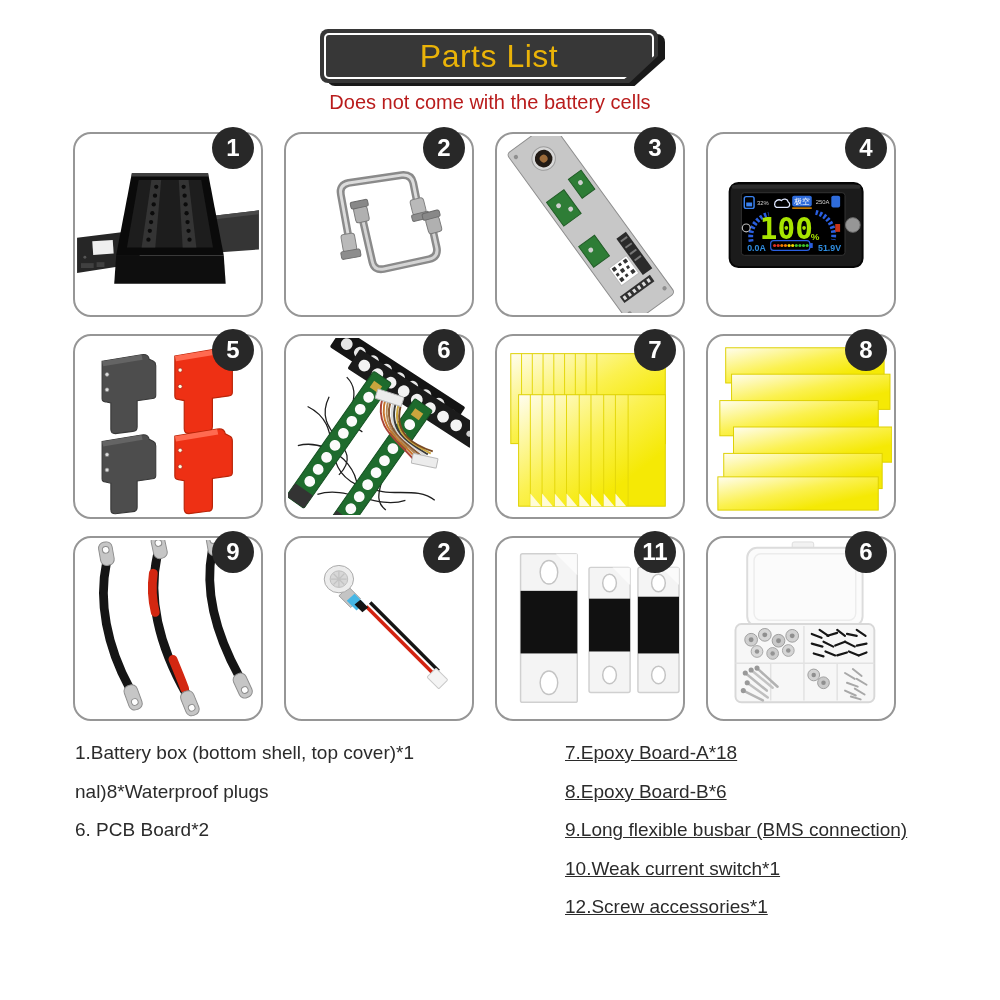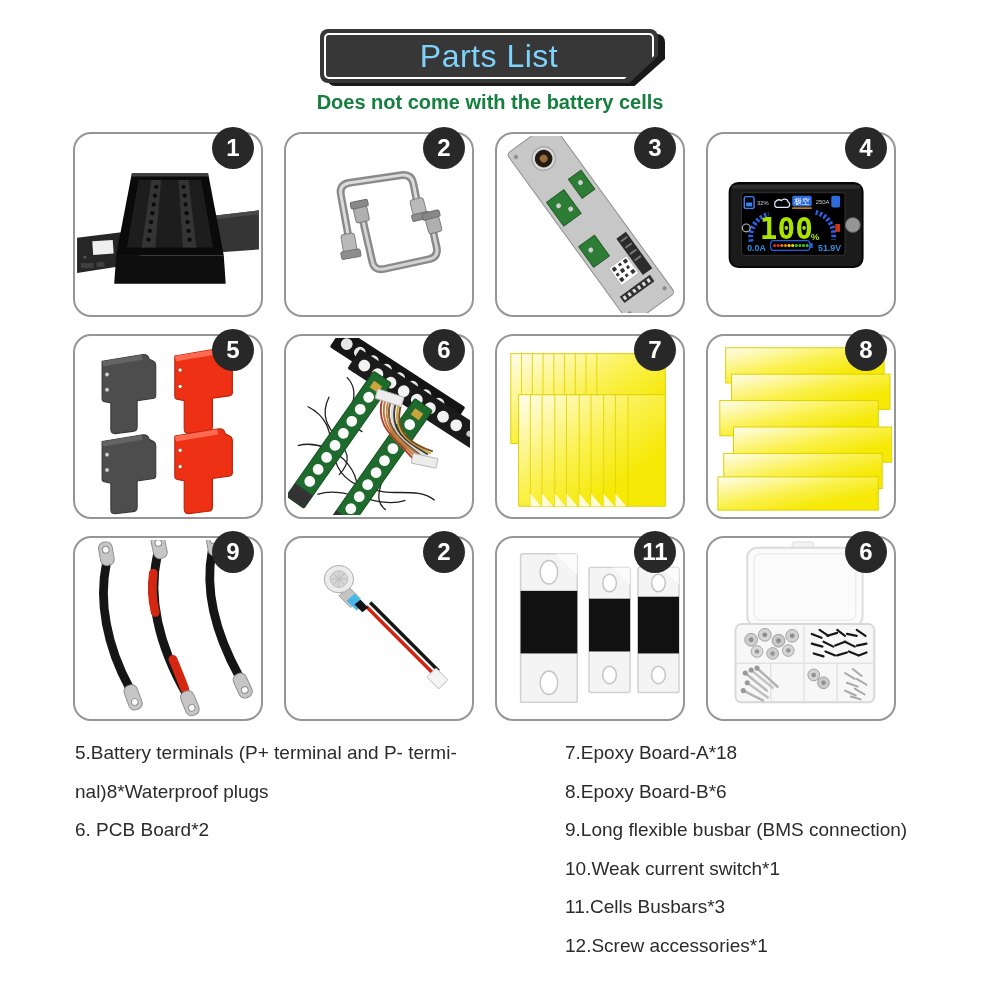--- a/index.html
+++ b/index.html
@@ -5,37 +5,37 @@
   html,body{margin:0;padding:0;background:#fff;}
   body{width:1000px;height:1000px;position:relative;font-family:"Liberation Sans",sans-serif;overflow:hidden;}
 
   
   .banner-shadow{position:absolute;left:327px;top:34px;width:338px;height:52px;background:#191919;
     clip-path:polygon(0 0,100% 0,100% 48%,91% 100%,0 100%);border-radius:8px;}
   .banner{position:absolute;left:320px;top:29px;width:338px;height:54px;background:#373737;border-radius:8px;
     clip-path:polygon(0 0,100% 0,100% 50%,91.5% 100%,0 100%);display:flex;align-items:center;justify-content:center;}
   .banner::after{content:"";position:absolute;inset:4px;border:2px solid #fff;border-radius:5px;
     clip-path:polygon(0 0,100% 0,100% 50%,91% 100%,0 100%);}
-  .banner-title{color:#7dd3fc;font-size:32px;letter-spacing:.5px;}
-
-  .subtitle{position:absolute;left:0;top:91px;width:980px;text-align:center;font-size:20px;font-weight:bold;color:#15803d;}
+  .banner-title{color:#eab308;font-size:32px;letter-spacing:.5px;}
+
+  .subtitle{position:absolute;left:0;top:91px;width:980px;text-align:center;font-size:20px;font-weight:normal;color:#b91c1c;}
 
   
   .grid{position:absolute;left:73px;top:132px;display:grid;grid-template-columns:repeat(4,190px);
     grid-auto-rows:185px;column-gap:21px;row-gap:17px;}
   .cell{position:relative;border:2px solid #969696;border-radius:18px;background:#fff;}
   .cell-art{position:absolute;inset:2px;border-radius:14px;overflow:hidden;}
   .cell-art svg{width:100%;height:100%;display:block;}
   .badge{position:absolute;top:-7px;right:7px;width:42px;height:42px;border-radius:50%;background:#282828;
     color:#fff;font-weight:bold;font-size:24px;display:flex;align-items:center;justify-content:center;z-index:3;}
 
   
   .parts{position:absolute;top:734px;font-size:19px;color:#2b2b2b;}
   .parts.left{left:75px;}
-  .parts.right{left:565px;}
+  .parts.right{left:565px;text-decoration:underline;}
   .parts-line{height:38.5px;line-height:38.5px;white-space:nowrap;}
 </style>
 </head>
 <body>
 
 <div class="banner-shadow"></div>
 <div class="banner">
   <span class="banner-title">Parts List</span>
 </div>
 <div class="subtitle">Does not come with the battery cells</div>
@@ -512,24 +512,23 @@
             <path d="M148,152 l10,6"></path>
             <path d="M144,160 l10,3"></path>
         </g>
       </svg>
     </div>
     <div class="badge">6</div>
   </div>
 </div>
 
 <div class="parts left">
-  <div class="parts-line">5.Battery terminals (P+ terminal and P- termi-</div>
+  <div class="parts-line">1.Battery box (bottom shell, top cover)*1</div>
   <div class="parts-line">nal)8*Waterproof plugs</div>
   <div class="parts-line">6. PCB Board*2</div>
 </div>
 <div class="parts right">
   <div class="parts-line">7.Epoxy Board-A*18</div>
   <div class="parts-line">8.Epoxy Board-B*6</div>
   <div class="parts-line">9.Long flexible busbar (BMS connection)</div>
   <div class="parts-line">10.Weak current switch*1</div>
-  <div class="parts-line">11.Cells Busbars*3</div>
   <div class="parts-line">12.Screw accessories*1</div>
 </div>
 
 </body></html>

